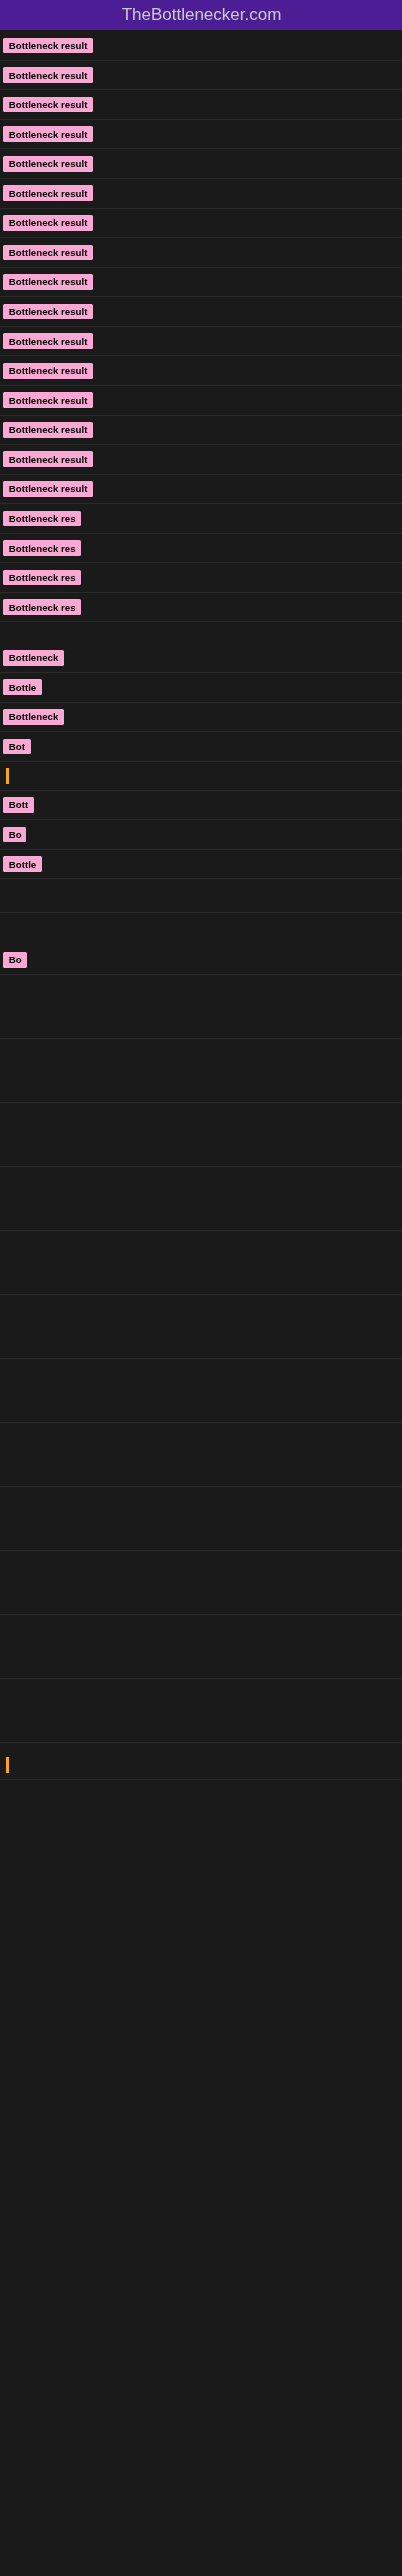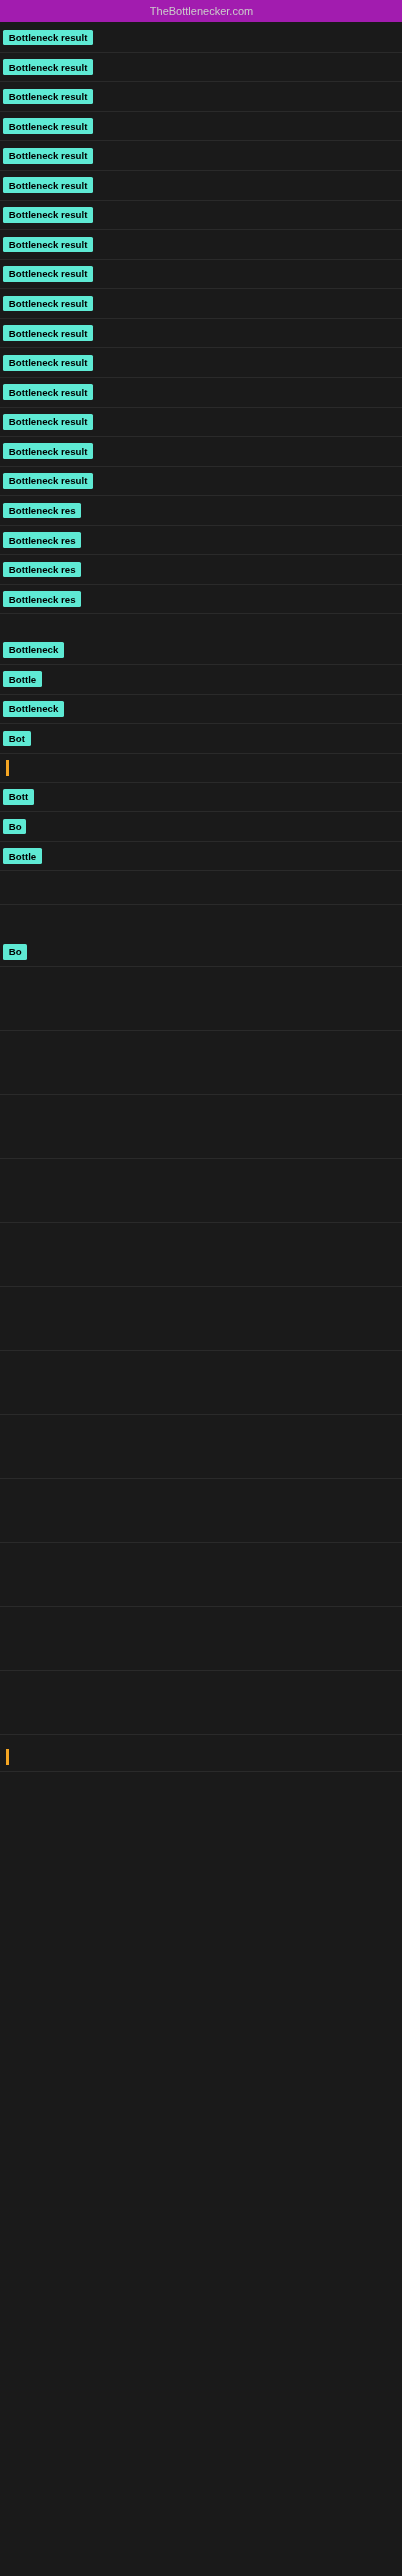--- a/index.html
+++ b/index.html
@@ -10,27 +10,27 @@
     body {
       width: 403px;
       min-height: 2576px;
       background-color: #1a1a1a;
       font-family: Arial, sans-serif;
       position: relative;
     }
     .site-title {
       text-align: center;
       color: #cccccc;
-      font-size: 11px;
+      font-size: 17px;
       padding: 4.8px 0;
-      background-color: #a21caf;
+      background-color: #4c1d95;
     }
     .bottleneck-badge {
       display: inline-block;
-      background-color: #5eead4;
+      background-color: #f9a8d4;
       color: #000000;
       font-size: 9.7px;
       font-weight: bold;
       padding: 2.4px 5.6px;
       border-radius: 1.6px;
       white-space: nowrap;
       overflow: hidden;
     }
     .row {
       padding: 6.4px 3.2px;

